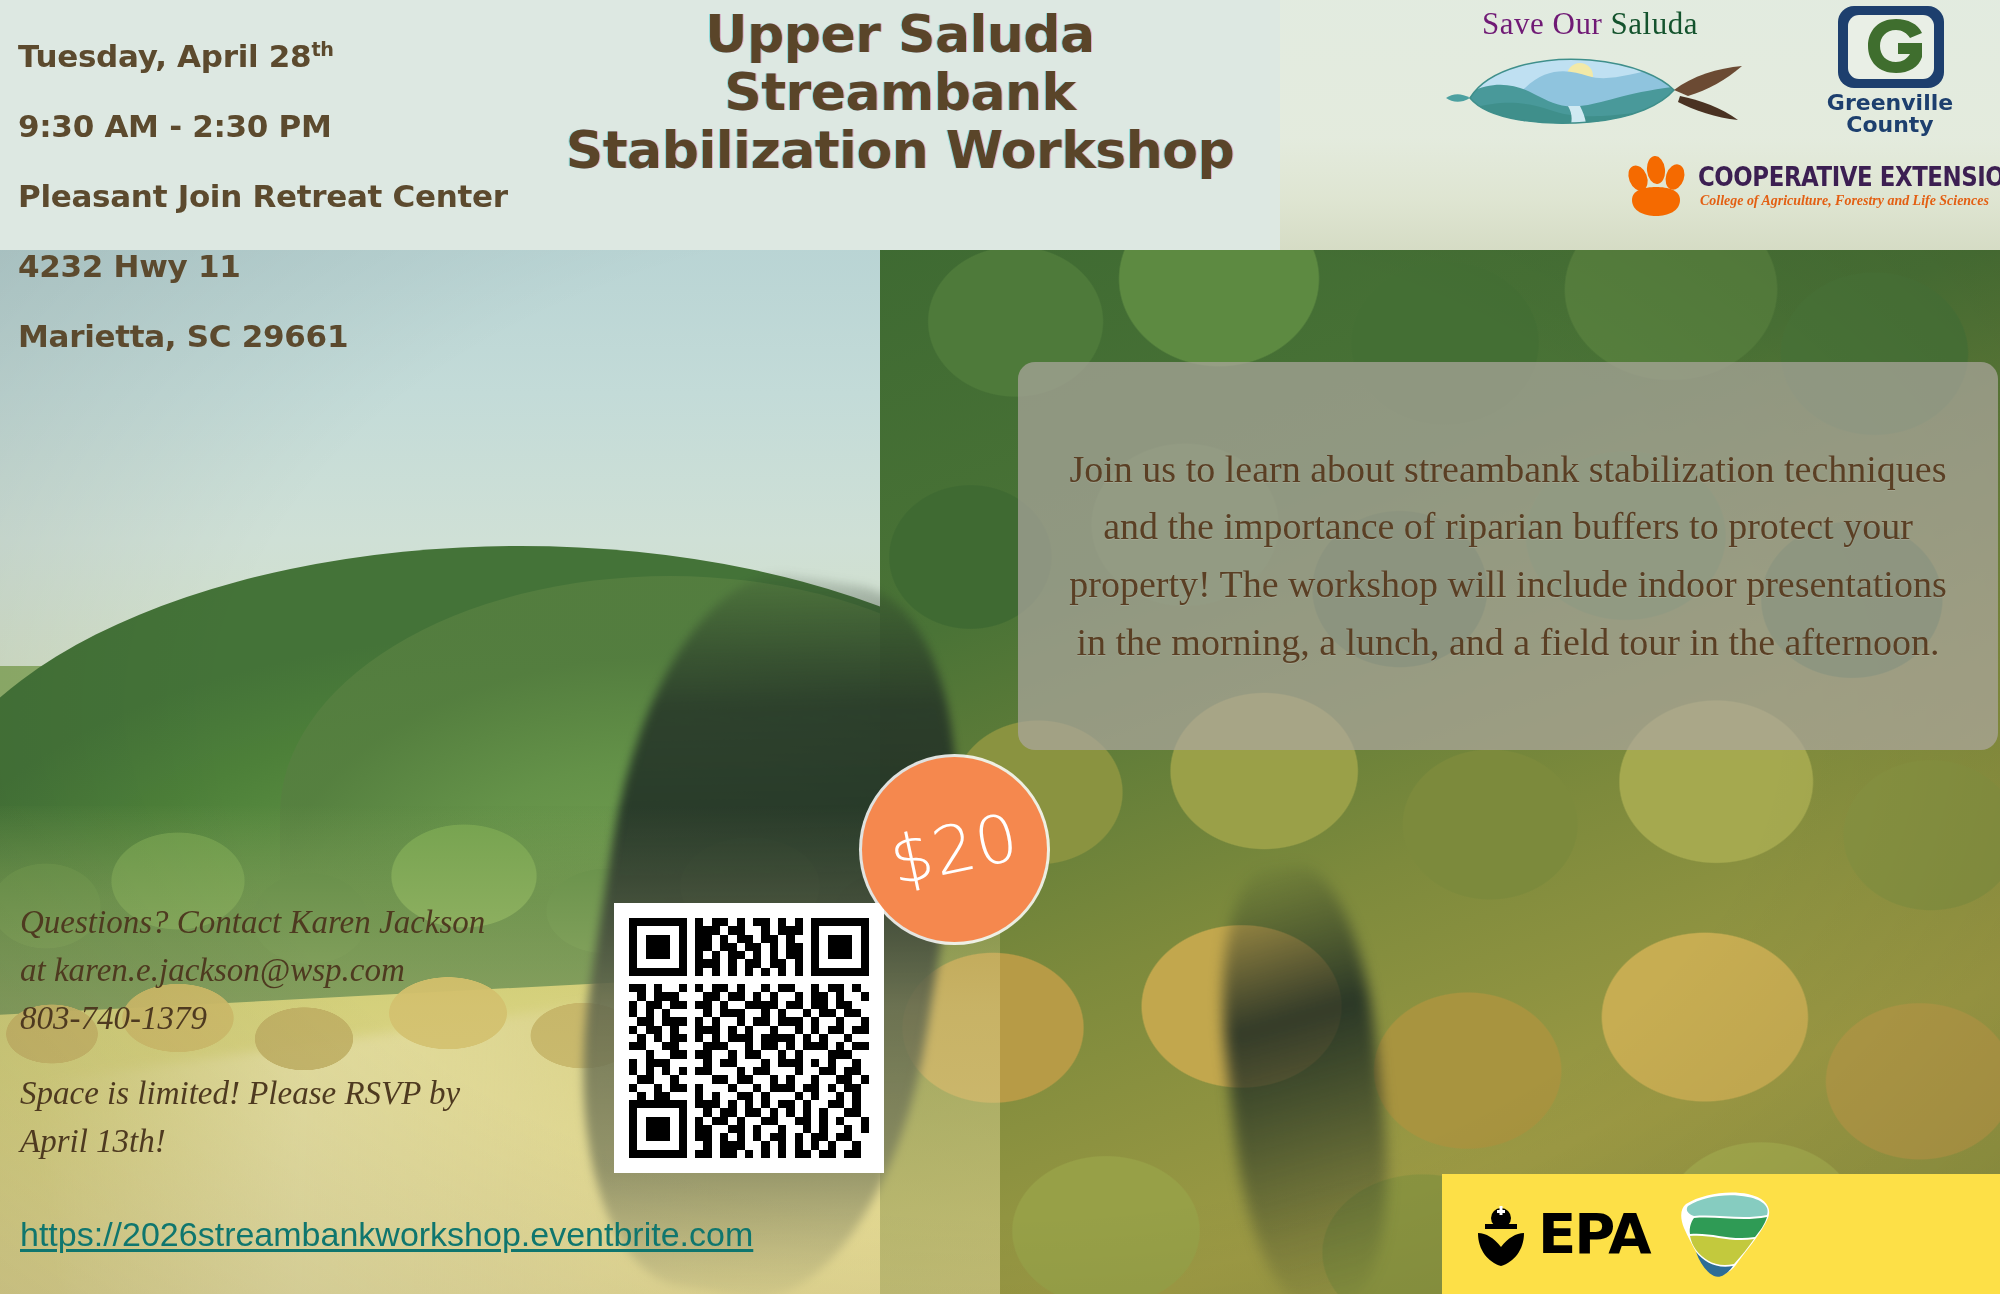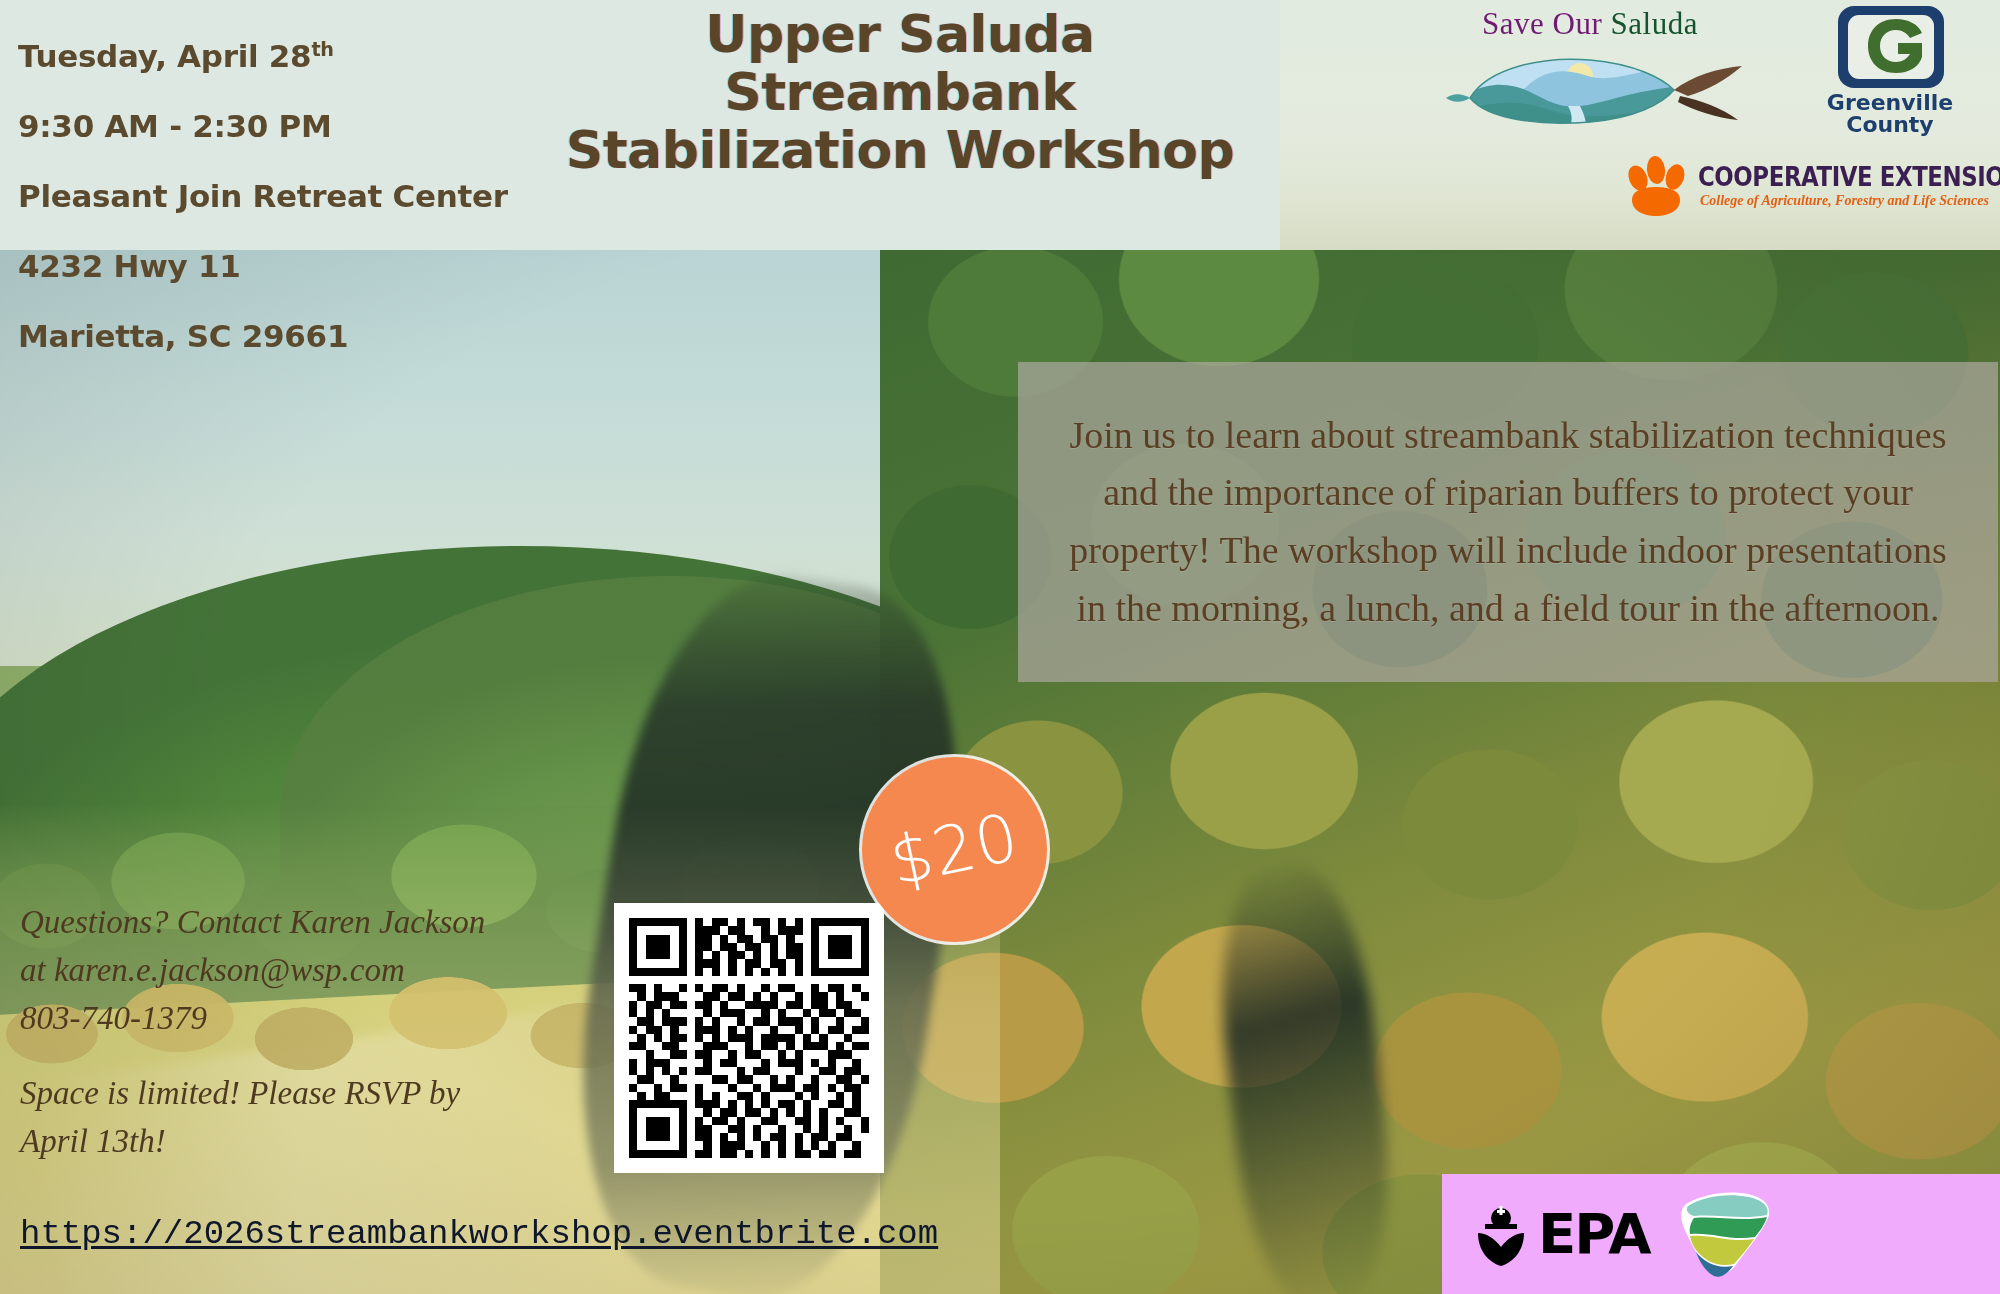--- a/index.html
+++ b/index.html
@@ -209,24 +209,24 @@
     font-weight:bold;
     font-style:italic;
     font-size:15px;
     transform:scaleX(.93);
     transform-origin:left center;
     white-space:nowrap;
   }
 
   
   .desc-panel {
-    position:absolute; left:1018px; top:362px; width:980px; height:320px;
+    position:absolute; left:1018px; top:362px; width:980px; height:388px;
     background:rgba(172,166,158,.72);
     z-index:6;
-    display:flex; align-items:center; justify-content:center;
+    display:flex; align-items:center; justify-content:center;border-radius:17px;
   }
   .desc-text {
     color:#5a3f24;
     font-family:"Liberation Serif", serif;
     font-size:38px;
     line-height:1.52;
     text-align:center;
     padding:0 34px;
     text-shadow:0 1px 0 rgba(255,255,255,.12);
   }
@@ -258,41 +258,41 @@
     font-size:33px;
     line-height:1.46;
     font-style:italic;
   }
   .contact-block p { margin:0; }
   .contact-gap { height:26px; }
 
   .signup-url {
     position:absolute; left:20px; top:1215px;
     z-index:10;
-    color:#0f172a;
-    font-family:Liberation Mono, monospace;
+    color:#0f766e;
+    font-family:Liberation Sans, sans-serif;
     font-size:34px;
     text-decoration:underline;
     text-underline-offset:3px;
     white-space:nowrap;
   }
 
   
   .qr-wrap {
     position:absolute; left:614px; top:903px; width:270px; height:270px;
     background:#ffffff;
     z-index:11;
     padding:15px;
   }
   .qr-wrap svg { display:block; width:100%; height:100%; }
 
   
   .bottom-logos {
     position:absolute; left:1442px; top:1174px; width:558px; height:120px;
-    background:#f0abfc;
+    background:#fde047;
     z-index:11;
     display:flex; align-items:center;
     padding-left:26px; gap:22px;
   }
   .epa-mark { display:flex; align-items:center; gap:4px; }
   .epa-word {
     color:#000;
     font-family:"DejaVu Sans", sans-serif;
     font-weight:bold;
     font-size:56px;

